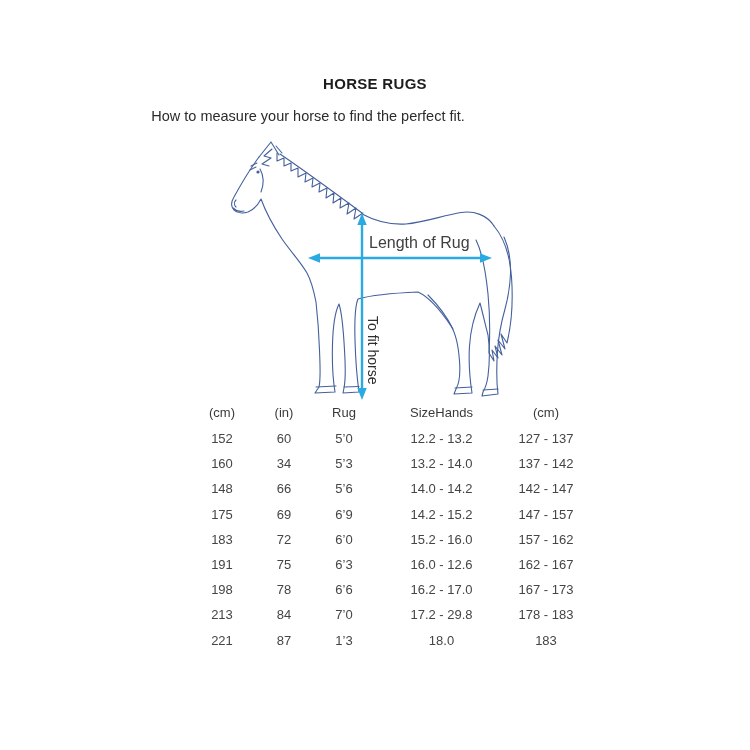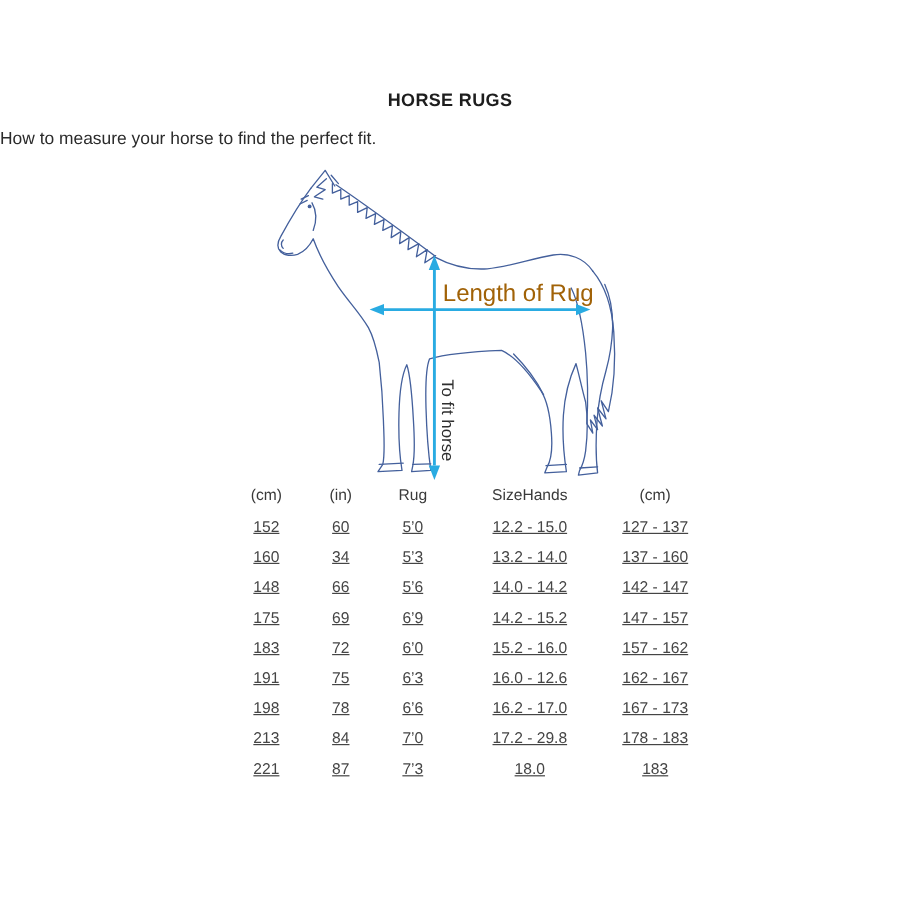--- a/index.html
+++ b/index.html
@@ -16,45 +16,45 @@
     position:relative;width:750px;height:750px;background:#ffffff;
     margin:0 auto;overflow:hidden;
   }
   .page-title{
     position:absolute;top:75px;left:0;width:750px;margin:0;
     text-align:center;font-size:15px;font-weight:700;
     letter-spacing:.3px;color:var(--text-dark);
   }
   .page-subtitle{
     position:absolute;top:108px;left:0;width:616px;margin:0;
-    text-align:left;font-size:14.5px;font-weight:400;color:var(--text-mid);
+    text-align:center;font-size:14.5px;font-weight:400;color:var(--text-mid);
   }
   .figure{position:absolute;left:0;top:0;width:750px;height:420px;}
   .horse-svg{position:absolute;left:212px;top:136px;width:350px;height:268px;}
   .horse-line{fill:none;stroke:var(--outline-color);stroke-width:1.1;
     stroke-linecap:round;stroke-linejoin:round;}
   .horse-fill{fill:var(--outline-color);stroke:none;}
   .arrow-line{stroke:var(--arrow-color);stroke-width:2.4;fill:none;}
   .arrow-head{fill:var(--arrow-color);stroke:none;}
   .h-label{
-    position:absolute;left:369px;top:234px;font-size:20px;color:#a16207;
+    position:absolute;left:369px;top:234px;font-size:16px;color:#404040;
     white-space:nowrap;
   }
   .v-label{
     position:absolute;left:365px;top:316px;font-size:14px;color:#2e2e2e;
     writing-mode:vertical-rl;white-space:nowrap;
   }
   .size-table{position:absolute;left:185px;top:399px;width:403px;
     font-size:13px;color:var(--text-table);}
   .thead,.trow{
     display:grid;grid-template-columns:74px 50px 70px 125px 84px;
     align-items:center;
   }
   .thead{height:27px;color:#3a3a3a;}
-  .trow{height:25.2px;text-decoration:underline;}
+  .trow{height:25.2px;}
   .cell{text-align:center;white-space:nowrap;line-height:1;}
 </style>
 </head>
 <body>
 
 <div class="canvas">
 
   <h1 class="page-title">HORSE RUGS</h1>
   <p class="page-subtitle">How to measure your horse to find the perfect fit.</p>
 
@@ -153,29 +153,29 @@
         <div class="cell head-cell">(in)</div>
         <div class="cell head-cell">Rug</div>
         <div class="cell head-cell">SizeHands</div>
         <div class="cell head-cell">(cm)</div>
       </div>
     <div class="tbody">
         <div class="trow">
           <div class="cell">152</div>
           <div class="cell">60</div>
           <div class="cell">5’0</div>
-          <div class="cell">12.2 - 15.0</div>
+          <div class="cell">12.2 - 13.2</div>
           <div class="cell">127 - 137</div>
         </div>
         <div class="trow">
           <div class="cell">160</div>
           <div class="cell">34</div>
           <div class="cell">5’3</div>
           <div class="cell">13.2 - 14.0</div>
-          <div class="cell">137 - 160</div>
+          <div class="cell">137 - 142</div>
         </div>
         <div class="trow">
           <div class="cell">148</div>
           <div class="cell">66</div>
           <div class="cell">5’6</div>
           <div class="cell">14.0 - 14.2</div>
           <div class="cell">142 - 147</div>
         </div>
         <div class="trow">
           <div class="cell">175</div>
@@ -208,20 +208,20 @@
         <div class="trow">
           <div class="cell">213</div>
           <div class="cell">84</div>
           <div class="cell">7’0</div>
           <div class="cell">17.2 - 29.8</div>
           <div class="cell">178 - 183</div>
         </div>
         <div class="trow">
           <div class="cell">221</div>
           <div class="cell">87</div>
-          <div class="cell">7’3</div>
+          <div class="cell">1’3</div>
           <div class="cell">18.0</div>
           <div class="cell">183</div>
         </div>
       </div>
   </div>
 
 </div>
 
 </body></html>

